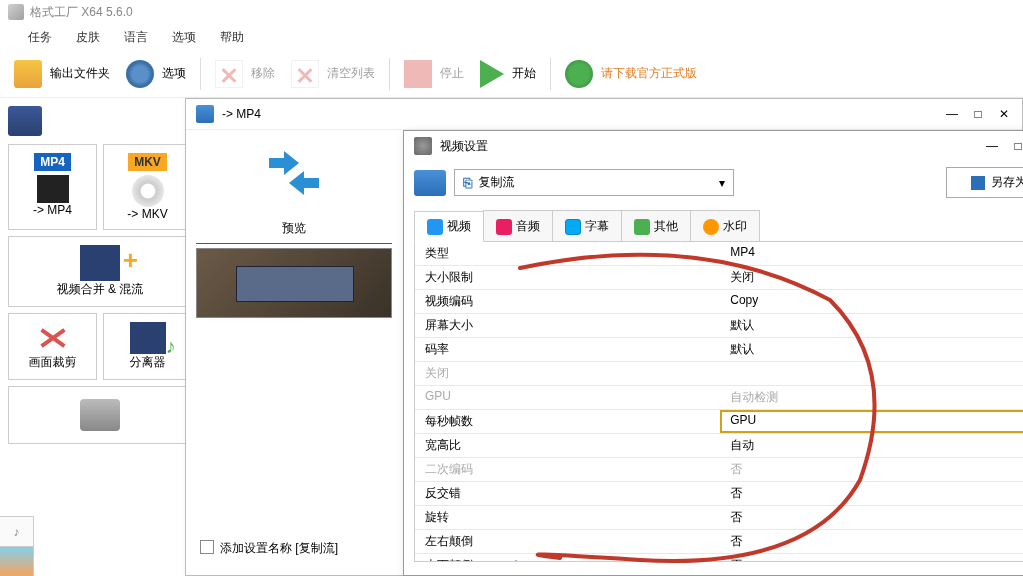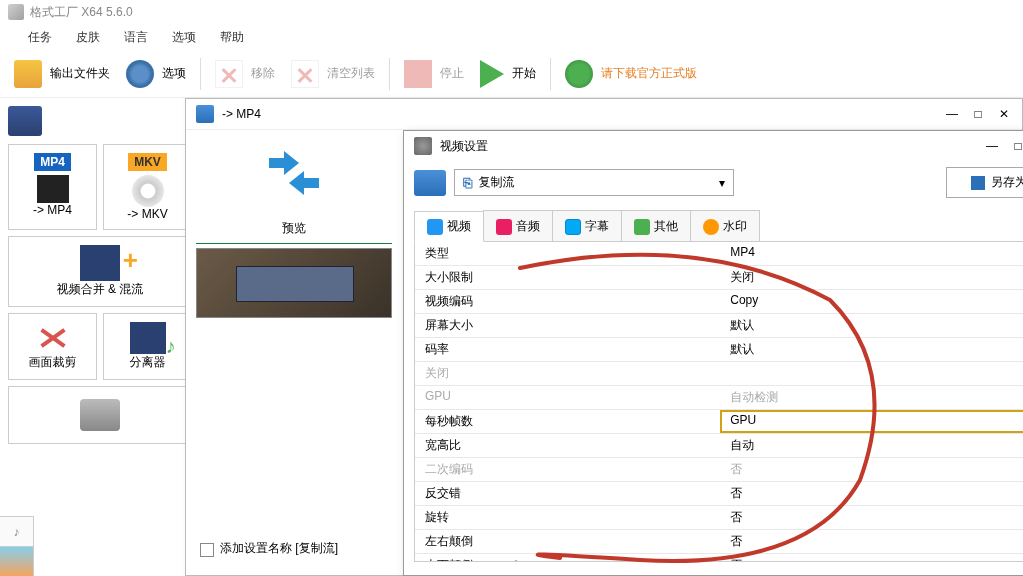--- a/index.html
+++ b/index.html
@@ -60,21 +60,21 @@
     .win-controls { display: flex; gap: 10px; font-size: 14px; }
     .win-ctrl { cursor: pointer; width: 16px; text-align: center; }
     
     .mp4-body { display: flex; height: calc(100% - 34px); }
     .mp4-left { width: 216px; padding: 10px; display: flex; flex-direction: column; }
     .convert-icon { width: 60px; height: 50px; margin: 8px auto 16px; background: #fff; position: relative; }
     .convert-icon svg { width: 60px; height: 50px; }
     .preview-label { text-align: center; padding: 6px; border-bottom: 1px solid #15803d; margin-bottom: 4px; }
     .preview-thumb { width: 100%; height: 70px; background: linear-gradient(135deg,#6b5a47,#3a3228); border: 1px solid #888; position: relative; }
     .preview-thumb::after { content:''; position:absolute; left:20%; top:25%; width:60%; height:50%; background:#5a6b8a; border:1px solid #223; }
-    .add-name-row { display: flex; align-items: flex-end; gap: 6px; margin-top: auto; padding: 8px 4px; position: absolute; bottom: 10px; left: 10px; }
+    .add-name-row { display: flex; align-items: flex-start; gap: 6px; margin-top: auto; padding: 8px 4px; position: absolute; bottom: 10px; left: 10px; }
     .checkbox { width: 14px; height: 14px; border: 1px solid #888; background: #fff; }
     
     
     .settings-modal { position: absolute; left: 403px; top: 130px; width: 660px; height: 446px; background: #fff; border: 1px solid #999; box-shadow: 3px 3px 10px rgba(0,0,0,0.15); }
     .sm-titlebar { display: flex; align-items: center; justify-content: space-between; padding: 6px 10px; }
     .sm-title-left { display: flex; align-items: center; gap: 8px; }
     .sm-icon { width: 18px; height: 18px; background: radial-gradient(#999,#666); border-radius: 2px; }
     
     .sm-toolbar { display: flex; align-items: center; padding: 6px 10px; gap: 8px; }
     .sm-box-icon { width: 32px; height: 26px; background: linear-gradient(#4a90d9,#2a6fb8); border-radius: 3px; }

